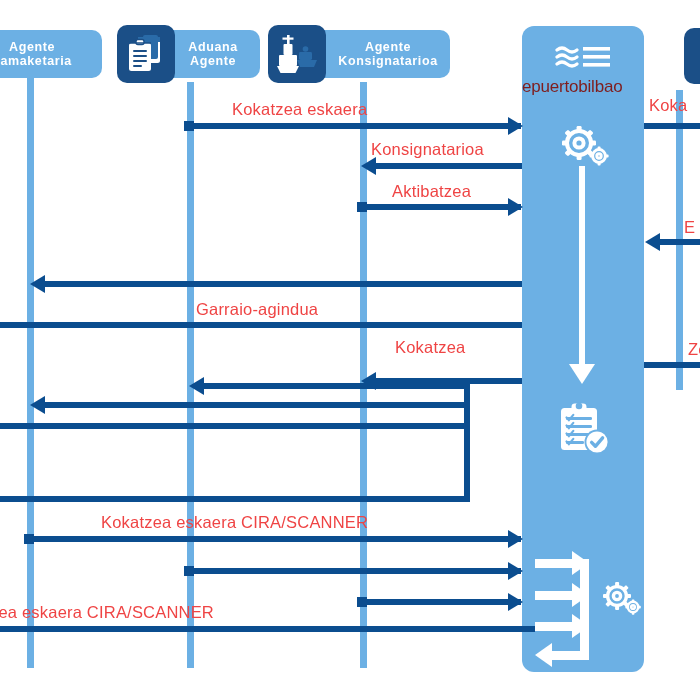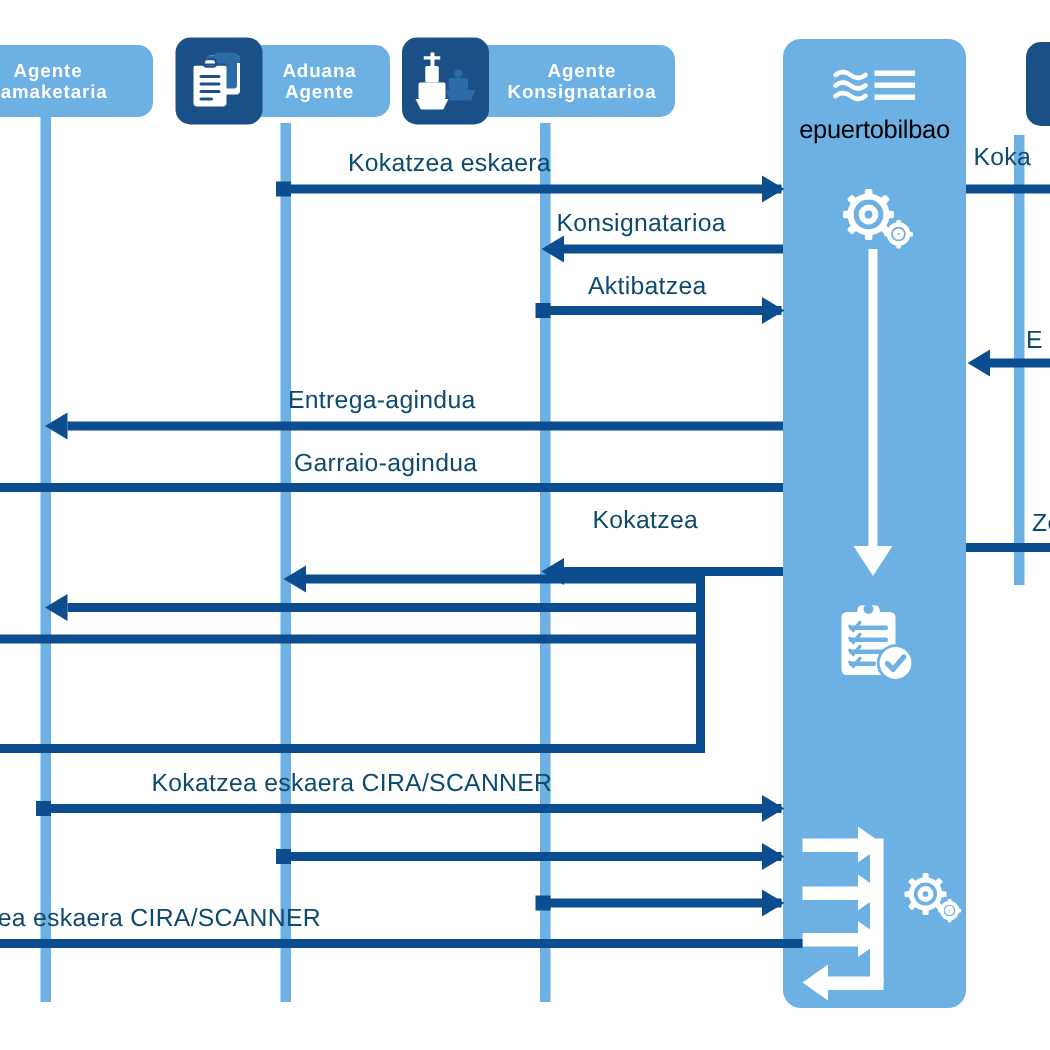--- a/index.html
+++ b/index.html
@@ -49,22 +49,22 @@
   }
   
   .hub {
     position: absolute;
     background: #6cb0e4;
     border-radius: 12px;
   }
   .hub-title {
     position: absolute;
     width: 100%;
-    text-align: center;
-    color: #000000;
+    text-align: left;
+    color: #7f1d1d;
     font-size: 17px;
     letter-spacing: -0.2px;
   }
   
   .msg-line {
     position: absolute;
     height: 6px;
     background: #0b4d8f;
   }
   .msg-vline {
@@ -80,21 +80,21 @@
   }
   .msg-head-r { border-left: 15px solid #0b4d8f; }
   .msg-head-l { border-right: 15px solid #0b4d8f; }
   .msg-dot {
     position: absolute;
     width: 10px; height: 10px;
     background: #0b4d8f;
   }
   .msg-label {
     position: absolute;
-    color: #0c4a6e;
+    color: #ef4444;
     font-size: 16.5px;
     letter-spacing: 0.2px;
     white-space: nowrap;
   }
   
   .w-line { position: absolute; background: #ffffff; }
   .w-head-d {
     position: absolute; width: 0; height: 0;
     border-left: 13px solid transparent;
     border-right: 13px solid transparent;
@@ -295,21 +295,20 @@
 
   <div class="msg-label" style="left:392px;top:182px;">Aktibatzea</div>
   <div class="msg-dot" style="left:357px;top:202px;"></div>
   <div class="msg-line" style="left:360px;top:204px;width:161px;"></div>
   <div class="msg-head-r" style="left:508px;top:198px;"></div>
 
   <div class="msg-label" style="left:684px;top:218px;">E</div>
   <div class="msg-line" style="left:660px;top:239px;width:40px;"></div>
   <div class="msg-head-l" style="left:645px;top:233px;"></div>
 
-  <div class="msg-label" style="left:192px;top:258px;">Entrega-agindua</div>
   <div class="msg-line" style="left:45px;top:281px;width:477px;"></div>
   <div class="msg-head-l" style="left:30px;top:275px;"></div>
 
   <div class="msg-label" style="left:196px;top:300px;">Garraio-agindua</div>
   <div class="msg-line" style="left:0px;top:322px;width:522px;"></div>
 
   <div class="msg-label" style="left:671px;top:340px;margin-left:17px;">Ze</div>
   <div class="msg-line" style="left:644px;top:362px;width:56px;"></div>
 
   <div class="msg-label" style="left:395px;top:338px;">Kokatzea</div>

